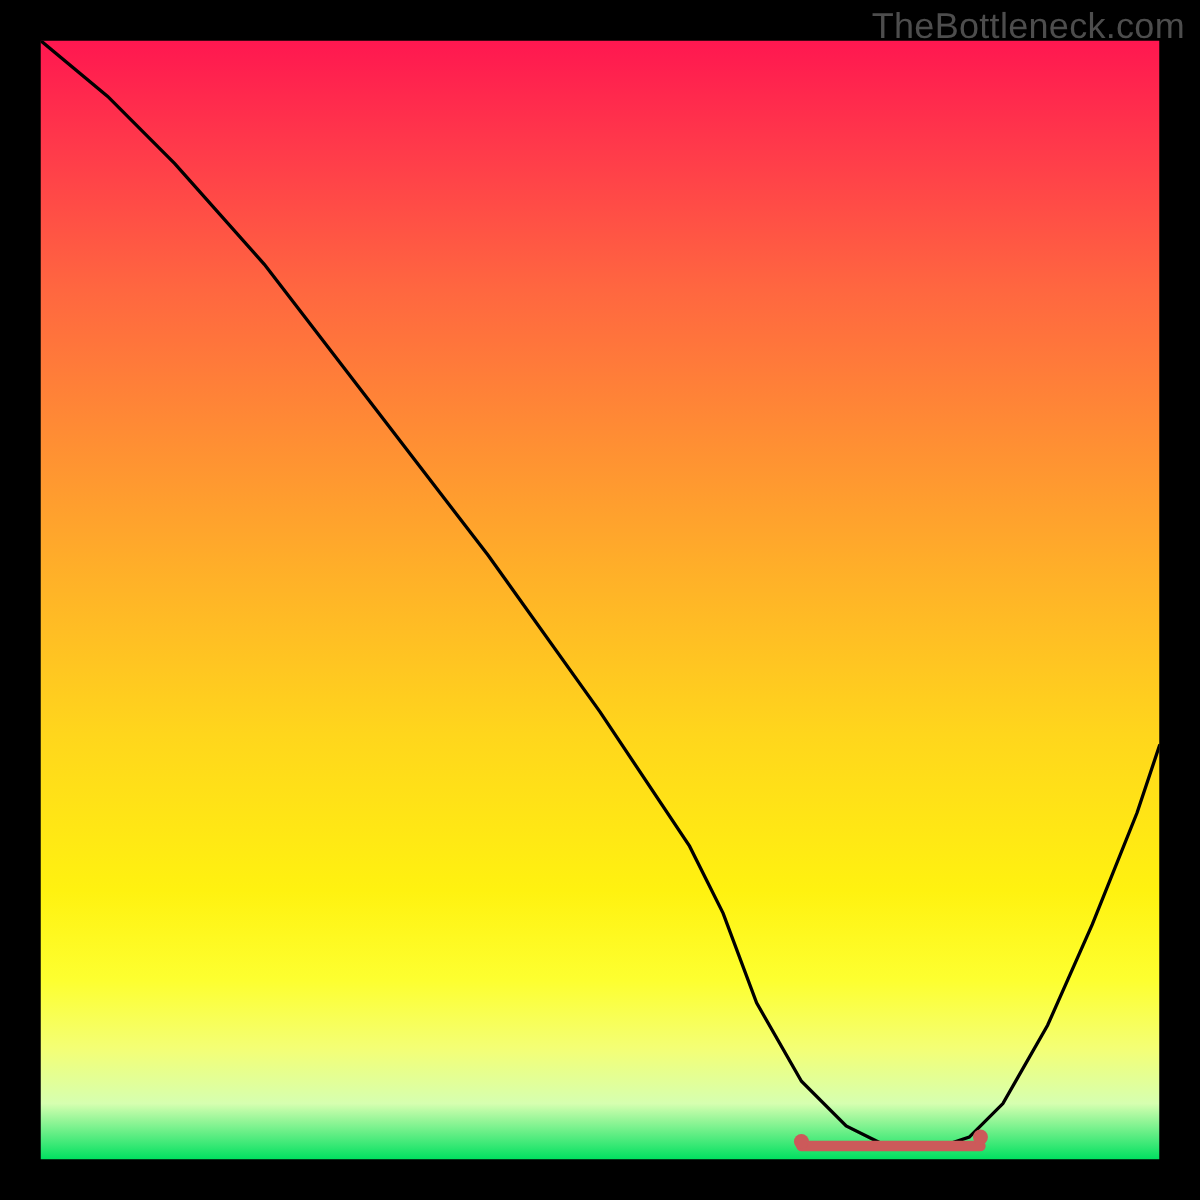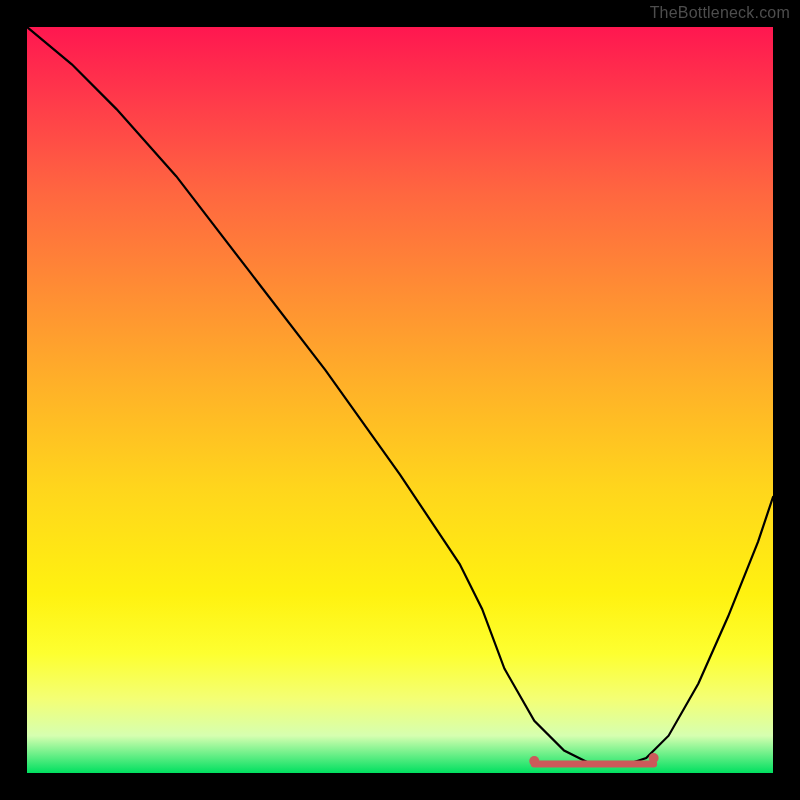--- a/index.html
+++ b/index.html
@@ -15,21 +15,21 @@
     position: relative;
     width: 800px;
     height: 800px;
     background: #000000;
   }
   .watermark {
     position: absolute;
     top: 4px;
     right: 10px;
     color: #4d4d4d;
-    font-size: 16px;
+    font-size: 24px;
     font-weight: 500;
     letter-spacing: 0.2px;
     z-index: 10;
     text-align: right;
   }
   .plot-area {
     position: absolute;
     left: 27px;
     top: 27px;
     width: 746px;

